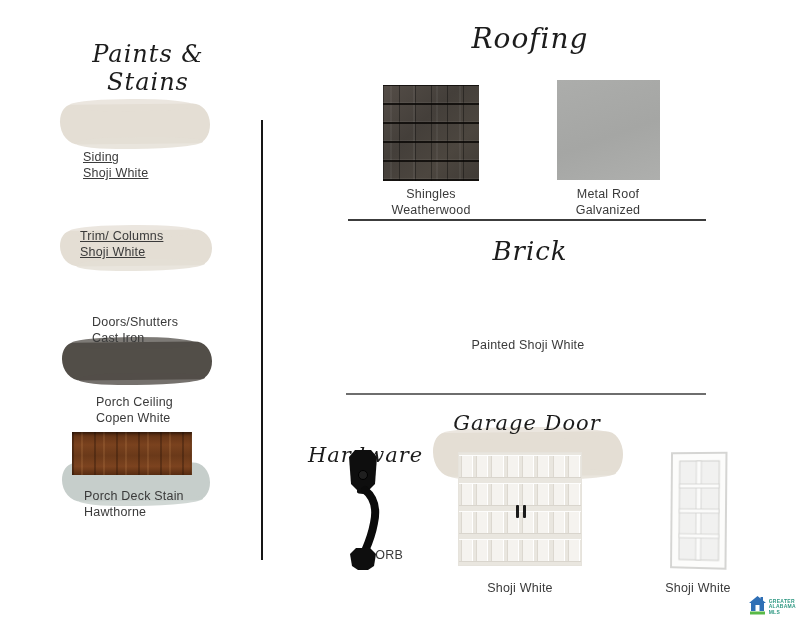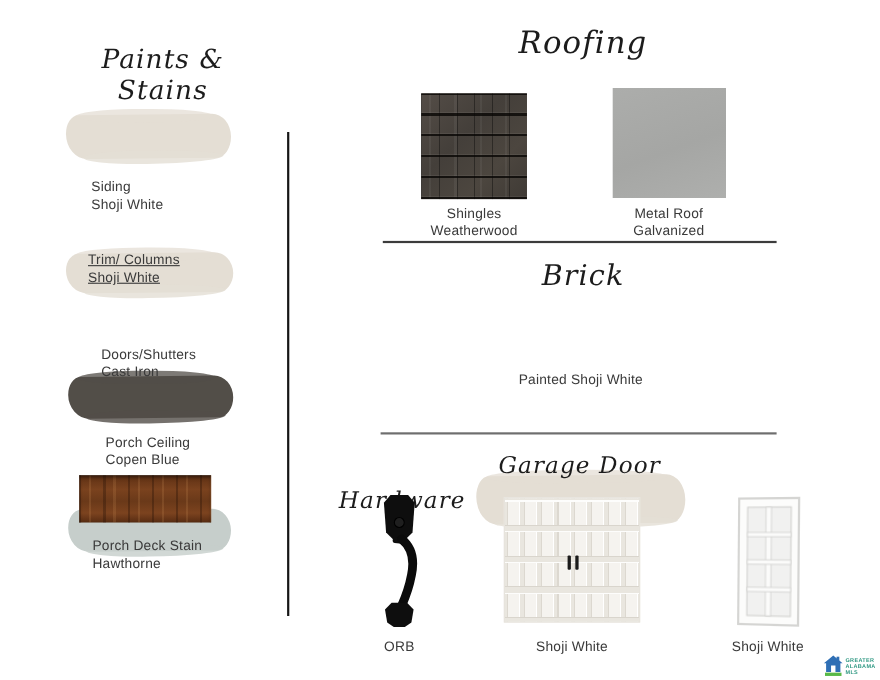--- a/index.html
+++ b/index.html
@@ -53,41 +53,41 @@
   .logo-text{font-size:5px;line-height:5.5px;font-weight:bold;letter-spacing:.3px;}
 </style>
 </head>
 <body>
 
 <div class="board">
 
   <div class="abs script-title" style="left:48px;top:40px;width:200px;font-size:24px;">Paints &amp; Stains</div>
 
   <div class="abs brush" style="left: 60px; top: 104px; width: 150px; height: 40px; background-color: rgb(228, 222, 212);"></div>
-  <div class="abs lbl" style="left:83px;top:162px;">
+  <div class="abs lbl" style="left:83px;top:149px;text-decoration:underline;">
     <div>Siding</div>
     <div>Shoji White</div>
   </div>
 
   <div class="abs brush" style="left: 60px; top: 190px; width: 152px; height: 36px; background-color: rgb(228, 222, 212);"></div>
   <div class="abs lbl" style="left:80px;top:228px;text-decoration:underline;">
     <div>Trim/ Columns</div>
     <div>Shoji White</div>
   </div>
 
   <div class="abs brush" style="left: 62px; top: 266px; width: 150px; height: 38px; background-color: rgb(82, 78, 72);"></div>
   <div class="abs lbl" style="left:92px;top:314px;">
     <div>Doors/Shutters</div>
     <div>Cast Iron</div>
   </div>
 
   <div class="abs brush" style="left: 62px; top: 349px; width: 148px; height: 38px; background-color: rgb(198, 206, 203);"></div>
   <div class="abs lbl" style="left:96px;top:394px;">
     <div>Porch Ceiling</div>
-    <div>Copen Blue</div>
+    <div>Copen White</div>
   </div>
 
   <div class="abs wood" style="left:72px;top:432px;width:120px;height:43px;"></div>
   <div class="abs lbl" style="left:84px;top:488px;">
     <div>Porch Deck Stain</div>
     <div>Hawthorne</div>
   </div>
 
   <div class="abs vline" style="left:261px;top:120px;height:440px;"></div>
 
@@ -116,21 +116,21 @@
   <div class="abs script-title" style="left:308px;top:411px;width:115px;font-size:21px;margin-top:32px;">Hardware</div>
   <div class="abs" style="left:345px;top:448px;width:36px;height:124px;">
     <svg width="36" height="124" viewBox="0 0 34 124">
       <polygon points="9,2 25,2 31,9 29,36 23,42 11,42 5,36 3,9" fill="#0e0e0e"></polygon>
       <circle cx="17" cy="27" r="4.5" fill="#1f1f1f" stroke="#000" stroke-width="1"></circle>
       <rect x="11" y="41" width="13" height="5" rx="2" fill="#0e0e0e" transform="rotate(6 17 43)"></rect>
       <path d="M19,42 C29,50 31,61 28,75 C26,86 23,94 19,103" stroke="#0b0b0b" stroke-width="8" fill="none" stroke-linecap="round"></path>
       <polygon points="10,100 24,100 30,106 28,118 22,122 12,122 6,118 4,106" fill="#0e0e0e"></polygon>
     </svg>
   </div>
-  <div class="abs lbl center" style="left:323px;top:580px;width:80px;">ORB</div>
+  <div class="abs lbl center" style="left:323px;top:547px;width:80px;text-align:right;">ORB</div>
 
   <div class="abs script-title" style="left:452px;top:411px;width:150px;font-size:21px;">Garage Door</div>
   <div class="abs garage" style="left:458px;top:452px;width:122px;height:112px;"></div>
   <div class="abs lbl center" style="left:459px;top:580px;width:122px;">Shoji White</div>
 
   <div class="abs" style="left:670px;top:452px;width:58px;height:118px;
        transform:perspective(420px) rotateY(-8deg) rotate(.5deg);">
     <svg width="58" height="118" viewBox="0 0 58 118">
       <rect x="1" y="1" width="55" height="115" fill="#fcfcfb" stroke="#d5d5d3" stroke-width="2"></rect>
       <rect x="9" y="9" width="40" height="99" fill="#f1f1f0" stroke="#cfcfcd" stroke-width="1"></rect>

